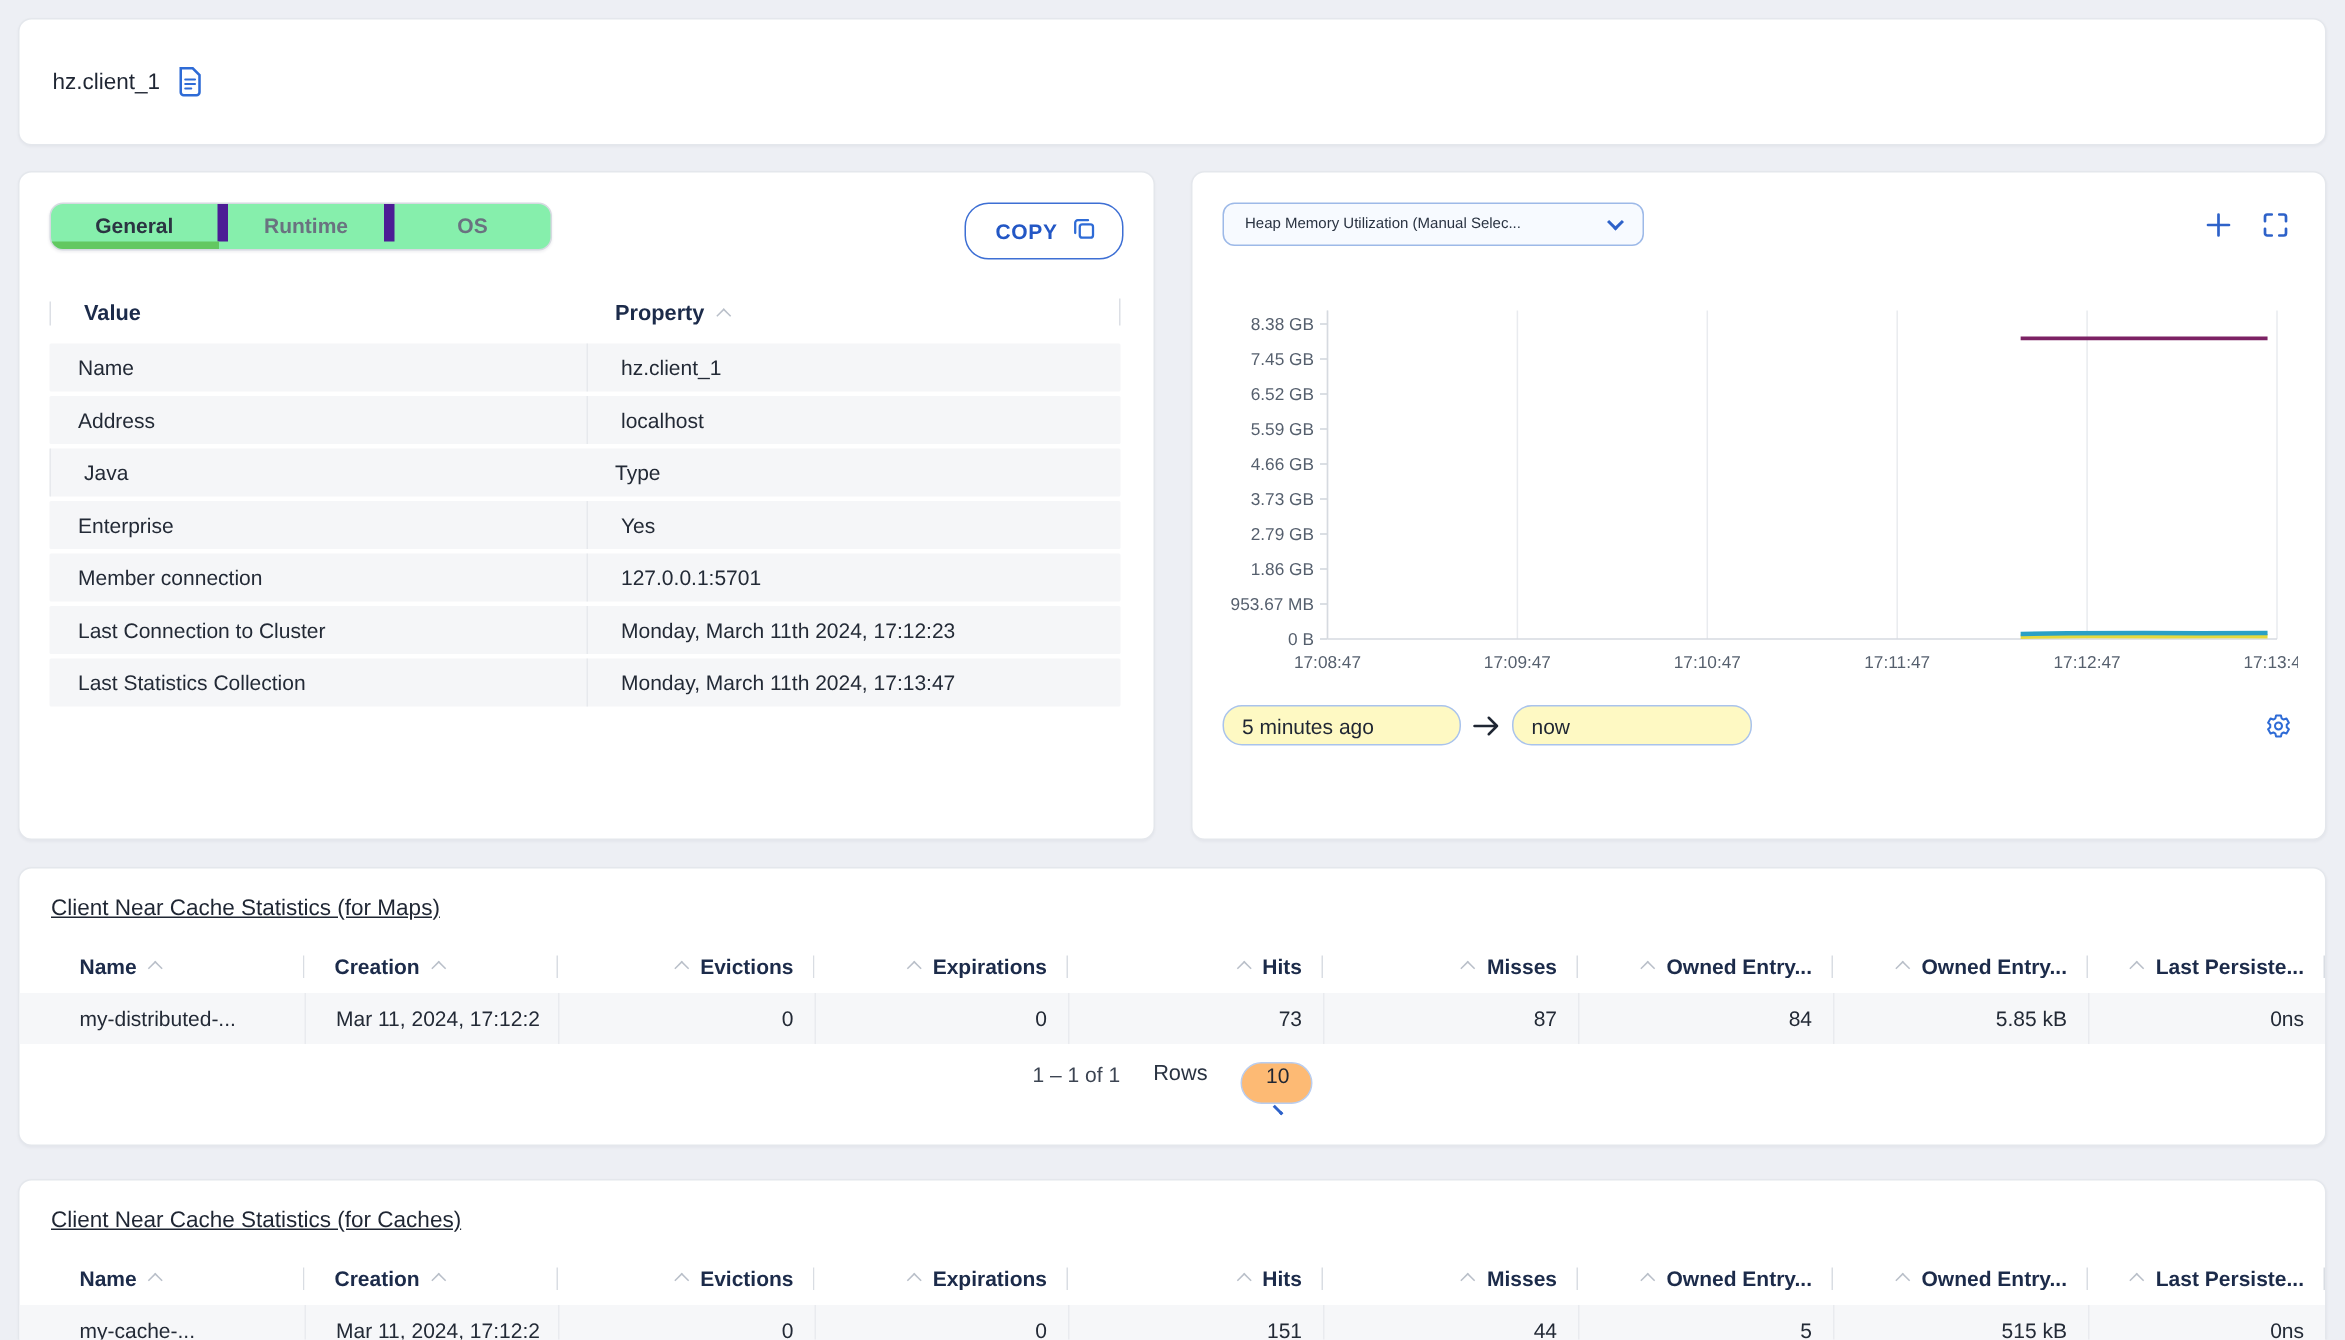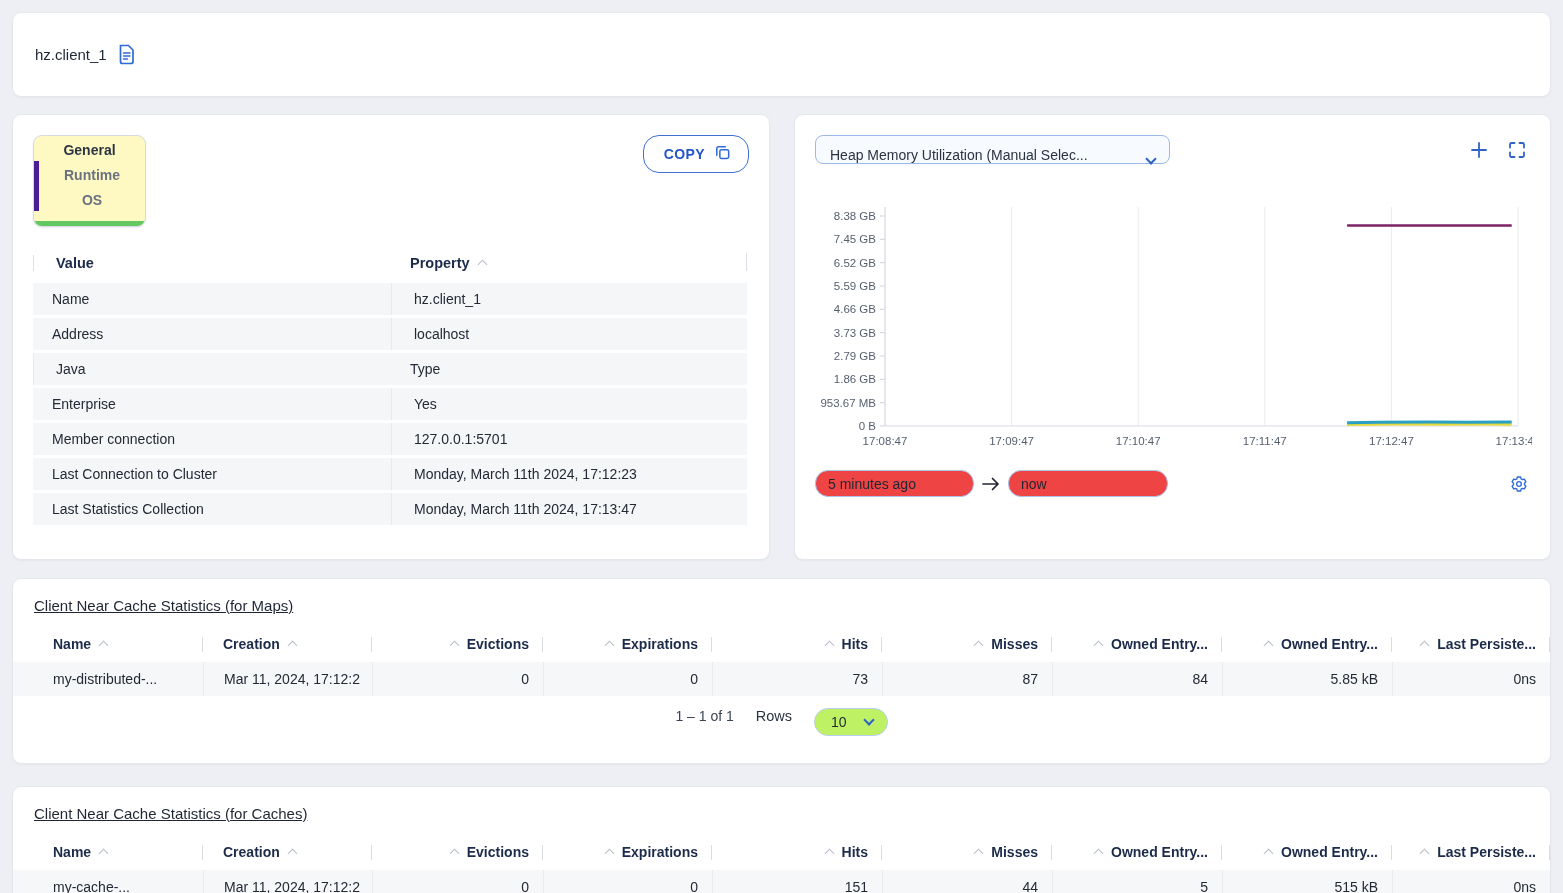--- a/index.html
+++ b/index.html
@@ -22,24 +22,24 @@
 
   
   .mid-row { display:flex; gap:24px; margin-bottom:18px; }
   .left-card { width:758px; height:446px; padding:20px 0 0 0; }
   .right-card { width:757px; height:446px; padding:20px; position:relative; }
 
   
   .left-head { display:flex; justify-content:space-between; align-items:flex-start; padding:0 20px; }
   .tab-group {
     position:relative; display:flex; border:1px solid #d6dae1; border-radius:9px;
-    box-shadow:0 1px 2px rgba(20,30,60,.08); padding-bottom:15px; background:#fef9c3; overflow:hidden;flex-direction:column;
+    box-shadow:0 1px 2px rgba(20,30,60,.08); padding-bottom:5px; background:#86efac; overflow:hidden;
   }
   .tab { width:111px; text-align:center; padding:6px 0 3px; font-size:14px; color:#6a7280; font-weight:700; cursor:pointer; }
-  .tab + .tab { border-left:5px solid #4c1d95; }
+  .tab + .tab { border-left:7px solid #4c1d95; }
   .tab.active { color:#2b3442; }
   .tab-underline { position:absolute; left:0; bottom:0; width:112px; height:5px; background:#63c861; border-radius:0 0 0 8px; }
 
   .copy-btn {
     display:flex; align-items:center; gap:8px; border:1.5px solid #3d6fd4; border-radius:16px;
     background:#fff; color:#2357c5; font-weight:700; font-size:14px; letter-spacing:.4px;
     padding:5px 16px 5px 20px; cursor:pointer; height:38px;
   }
 
   
@@ -55,35 +55,35 @@
   
   .caret { width:7px; height:7px; border-left:1.6px solid #b9bfc9; border-top:1.6px solid #b9bfc9; transform:rotate(45deg); display:inline-block; margin-left:9px; margin-top:3px; flex:none; }
   .caret.pre { margin-left:0; margin-right:9px; }
 
   
   .chev-down { width:8px; height:8px; border-left:2px solid #2e62c9; border-top:2px solid #2e62c9; transform:rotate(225deg); display:inline-block; margin-top:-4px; }
 
   
   .chart-head { display:flex; justify-content:space-between; align-items:center; }
   .metric-select {
-    display:flex; align-items:flex-end; justify-content:space-between;
-    width:355px; height:29px; border:1px solid #9db9e8; border-radius:8px;
-    background:#f7faff; padding:0 14px; cursor:pointer; color:#2a3342; font-size:14px;
+    display:flex; align-items:center; justify-content:space-between;
+    width:281px; height:29px; border:1px solid #9db9e8; border-radius:8px;
+    background:#f7faff; padding:0 14px; cursor:pointer; color:#2a3342; font-size:10px;
   }
   .metric-select .label { white-space:nowrap; overflow:hidden; }
   .chart-actions { display:flex; align-items:center; gap:16px; margin-right:2px; }
   .icon-btn { background:none; border:none; cursor:pointer; padding:2px; display:flex; }
 
   .chart-wrap { margin-top:36px; }
   .chart-wrap svg { display:block; }
   .tick-label { font-family:"Liberation Sans","DejaVu Sans",sans-serif; font-size:11.5px; fill:#555f6d; }
 
   .time-row { display:flex; align-items:center; margin-top:16px; }
   .time-input {
-    height:27px; border:1px solid #a9c3ec; border-radius:13px; background:#ef4444;
+    height:27px; border:1px solid #a9c3ec; border-radius:13px; background:#fef9c3;
     color:#1f2633; font-size:14px; padding:0 12px; display:flex; align-items:center;
   }
   .time-input.from { width:159px; }
   .time-input.to { width:160px; }
   .arrow-icon { margin:0 7px; display:flex; }
   .gear-btn { margin-left:auto; background:none; border:none; cursor:pointer; display:flex; padding:0 2px; }
 
   
   .stats-card { margin-bottom:22px; padding-top:18px; overflow:hidden; }
   .stats-card.maps { height:186px; }
@@ -106,22 +106,22 @@
   .stats-row .cell + .cell { border-left:1px solid #e9ebef; }
   .stats-row .cell.first { padding-left:40px; }
   .stats-row .cell.num { justify-content:flex-end; padding-right:14px; }
   .stats-row .cell:not(.first):not(.num) { padding-left:20px; }
 
   .pagination { display:flex; align-items:flex-start; justify-content:center; gap:22px; margin-top:12px; }
   .page-range { color:#3c4452; font-size:14px; }
   .rows-label { color:#2a3342; font-size:14.5px; }
   .rows-select {
     display:flex; align-items:center; justify-content:space-between; gap:18px;
-    border:1px solid #b9cdef; background:#bef264; border-radius:14px;
-    height:28px; padding:0 14px 0 16px; cursor:pointer; font-size:14px; color:#1f2633;
+    border:1px solid #b9cdef; background:#fdba74; border-radius:14px;
+    height:28px; padding:0 14px 0 16px; cursor:pointer; font-size:14px; color:#1f2633;flex-direction:column;
   }
 </style>
 </head>
 <body>
 
 <div class="page">
 
   <div class="card top-card">
     <span class="page-title">hz.client_1</span>
     <span class="doc-icon">

